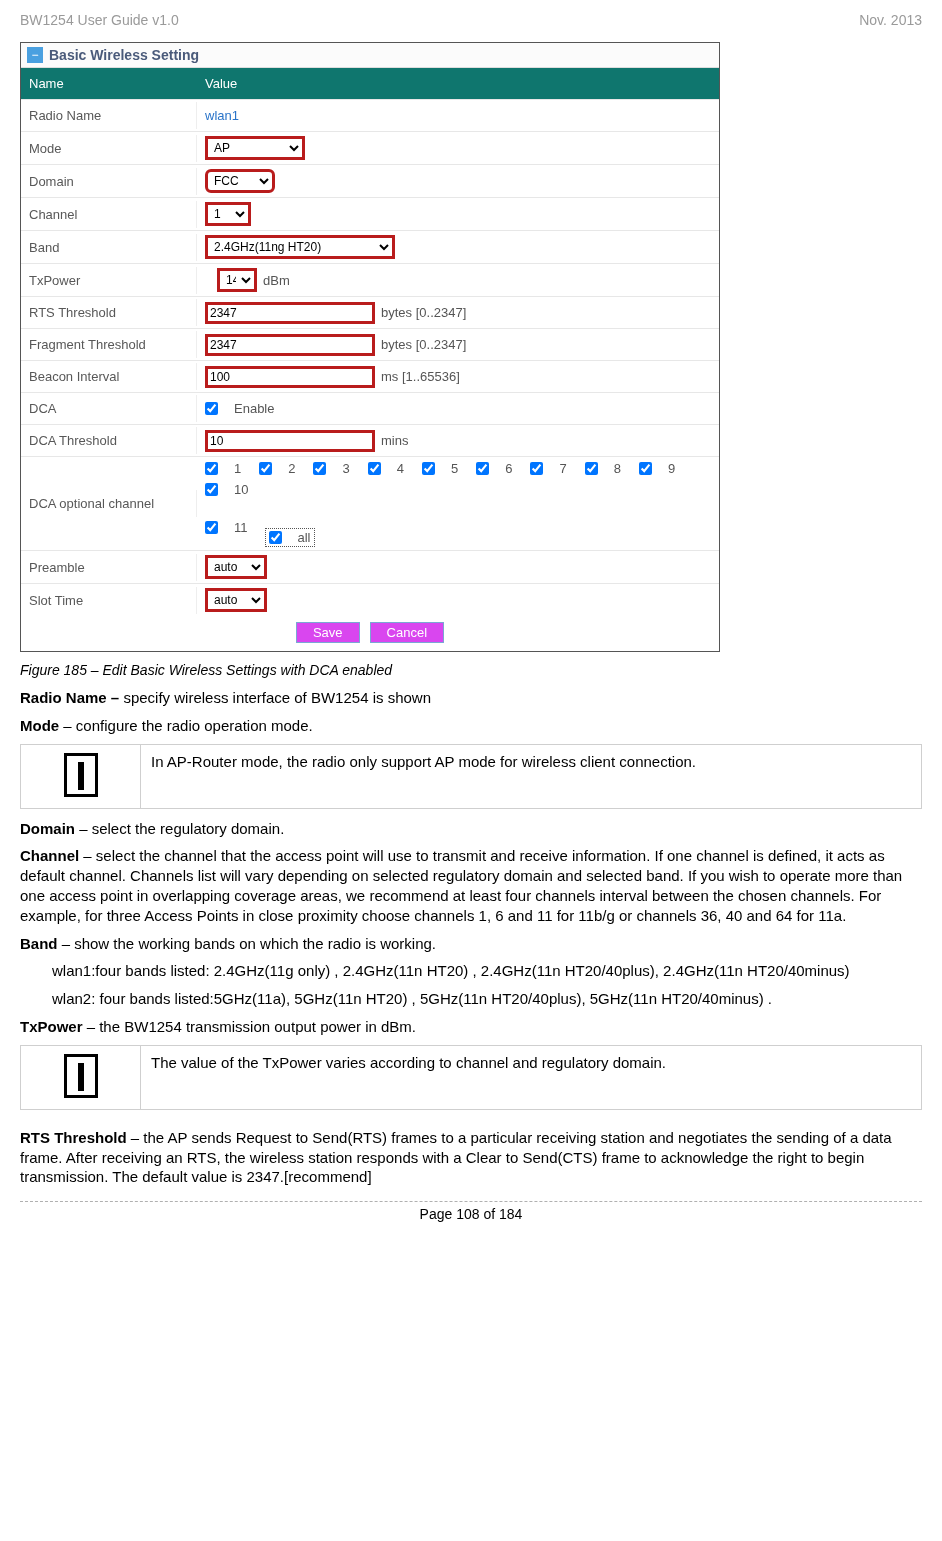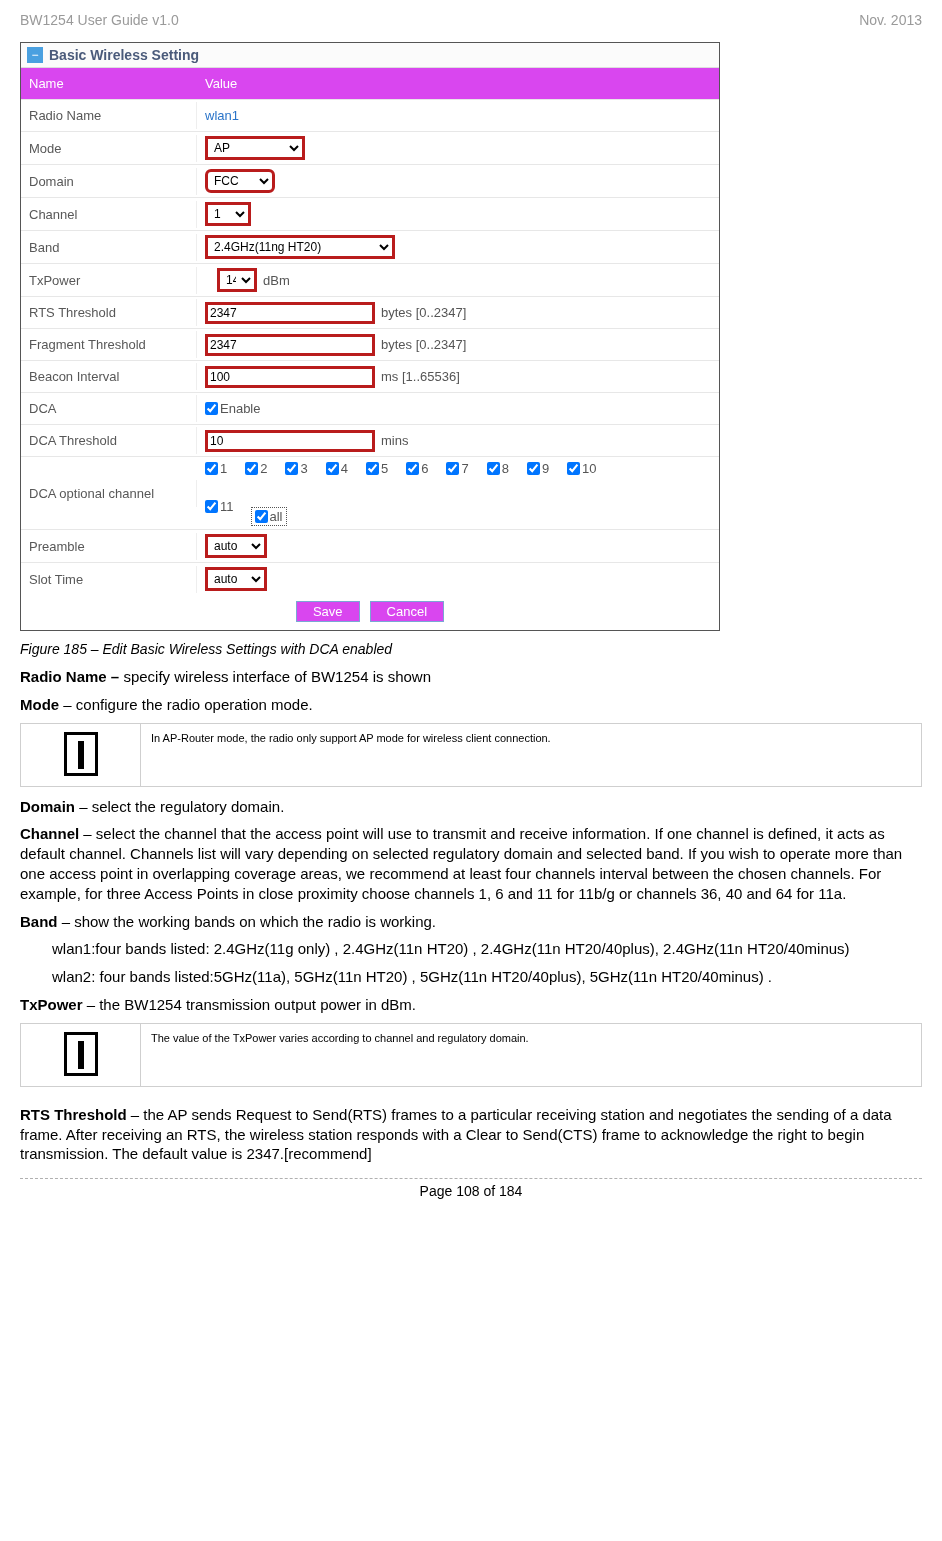--- a/index.html
+++ b/index.html
@@ -44,21 +44,21 @@
     font-weight: bold;
     font-size: 14px;
   }
   .grid-row {
     display: flex;
     border-bottom: 1px solid #e7e7e7;
     min-height: 32px;
     align-items: center;
   }
   .grid-row.header-cells {
-    background: #d946ef;
+    background: #0f766e;
     color: #fff;
     font-size: 13px;
   }
   .cell-label {
     width: 176px;
     padding: 6px 8px;
     color: #585858;
     font-size: 13px;
     border-right: 1px solid #eee;
   }
@@ -74,21 +74,21 @@
     gap: 6px;
     flex-wrap: wrap;
   }
   select, input[type="text"] {
     font-size: 12px;
     padding: 1px 2px;
     border: 3px solid #b91c1c;
     background: #fff;
   }
   input[type="text"].mid { width: 170px; }
-  .chk { display: inline-flex; gap: 2px; margin-right: 12px; font-size: 13px; }
+  .chk { display: inline-flex; gap: 16px; margin-right: 12px; font-size: 13px; }
   .btnbar {
     display: flex;
     justify-content: center;
     gap: 10px;
     padding: 6px 0 8px 0;
   }
   .btn {
     border: 1px solid #7aa7d4;
     background: #d946ef;
     color: #fff;
@@ -110,21 +110,21 @@
   .indent { margin-left: 32px; }
   .info-table {
     width: 100%;
     border-collapse: collapse;
     margin: 6px 0 10px 0;
   }
   .info-table td {
     border: 1px solid #cfcfcf;
     padding: 8px 10px;
     vertical-align: top;
-    font-size: 11px;
+    font-size: 15px;
   }
   .info-table td.icon-cell {
     width: 120px;
     text-align: center;
   }
   .info-icon {
     display: inline-block;
     width: 34px; height: 44px;
     border: 3px solid #000;
     position: relative;

